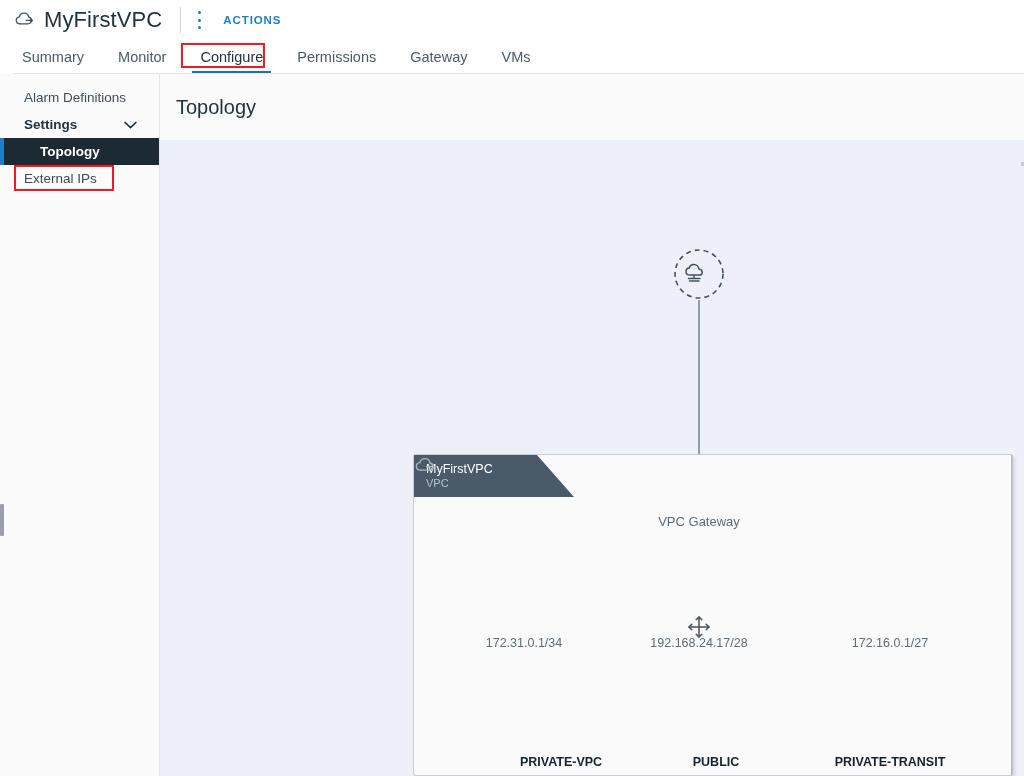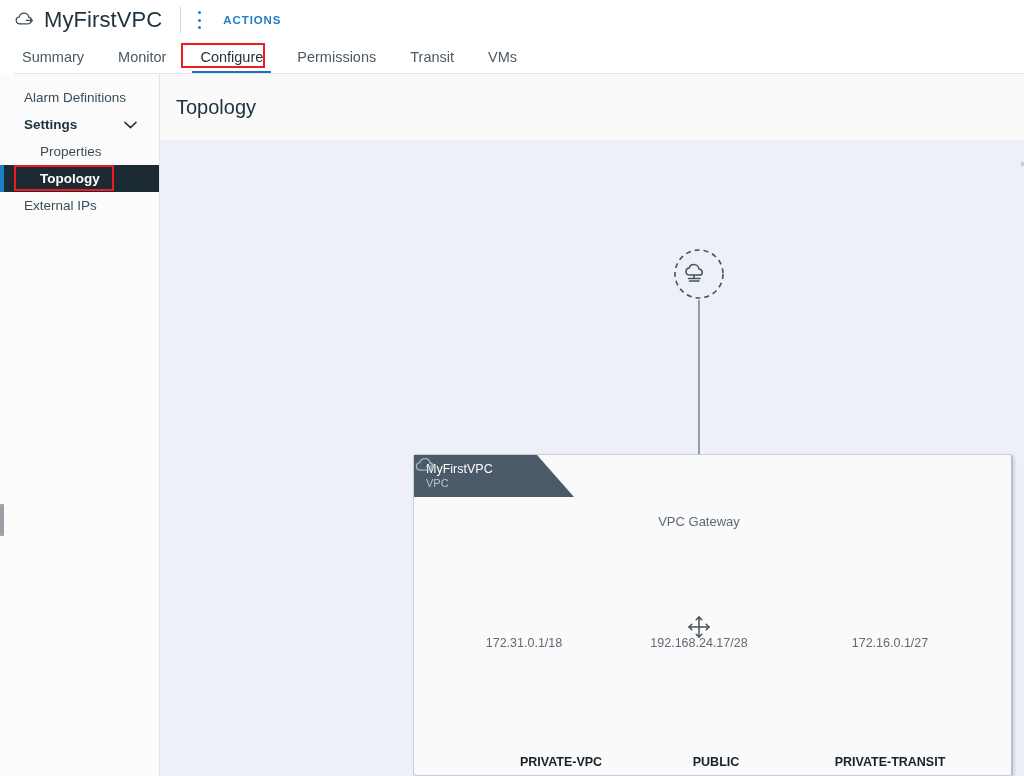--- a/index.html
+++ b/index.html
@@ -149,35 +149,34 @@
         </span>
       <span class="actions-label">ACTIONS</span>
     </div>
   </div>
 
   <div class="tabs">
     <div class="tab">Summary</div>
     <div class="tab">Monitor</div>
     <div class="tab active">Configure</div>
     <div class="tab">Permissions</div>
-    <div class="tab">Transit</div>
+    <div class="tab">Gateway</div>
     <div class="tab">VMs</div>
   </div>
   <div class="tabs-rule"></div>
 
   <div class="sidebar">
     <div style="height:10px"></div>
     <div class="nav-item">Alarm Definitions</div>
     <div class="nav-item group">
       <span>Settings</span>
       <svg class="chevron" width="13" height="8" viewBox="0 0 13 8">
         <path d="M1 1.4 L6.5 6.6 L12 1.4" fill="none" stroke="#21333f" stroke-width="1.5" stroke-linecap="round" stroke-linejoin="round"></path>
       </svg>
     </div>
-    <div class="nav-item child">Properties</div>
     <div class="nav-item child selected">Topology</div>
     <div class="nav-item">External IPs</div>
     <div class="drag-handle"></div>
   </div>
 
   <div class="content">
     <div class="page-title">Topology</div>
 
     <div class="canvas">
       <div class="right-tick"></div>
@@ -228,21 +227,21 @@
           </div>
         </div>
 
         <div class="node-label" style="left:539px; top:374px;">VPC Gateway</div>
         <svg style="left:524px; top:472px; position:absolute;" width="30" height="30" viewBox="0 0 30 30">
           <path d="M15 5 L15 25 M5 15 L25 15" stroke="#44525e" stroke-width="1.5" stroke-linecap="round"></path>
           <path d="M12.2 7.8 L15 5 L17.8 7.8 M12.2 22.2 L15 25 L17.8 22.2
                    M7.8 12.2 L5 15 L7.8 17.8 M22.2 12.2 L25 15 L22.2 17.8" fill="none" stroke="#44525e" stroke-width="1.5" stroke-linecap="round" stroke-linejoin="round"></path>
         </svg>
 
-        <div class="cidr-label" style="left:364px; top:496px;">172.31.0.1/18</div>
+        <div class="cidr-label" style="left:364px; top:496px;">172.31.0.1/34</div>
         <div class="subnet-name" style="left:364px; top:615px;margin-left:37px;">PRIVATE-VPC</div>
         <div class="subnet-desc" style="left:364px; top:635px;">Private - VPC Subnet</div>
 
         <div class="cidr-label" style="left:539px; top:496px;">192.168.24.17/28</div>
         <div class="subnet-name" style="left:556px; top:615px;">PUBLIC</div>
         <div class="subnet-desc" style="left:539px; top:635px;">Public Subnet</div>
 
         <div class="cidr-label" style="left:730px; top:496px;">172.16.0.1/27</div>
         <div class="subnet-name" style="left:730px; top:615px;">PRIVATE-TRANSIT</div>
         <div class="subnet-desc" style="left:730px; top:635px;">Private - Transit Gateway Subnet</div>

